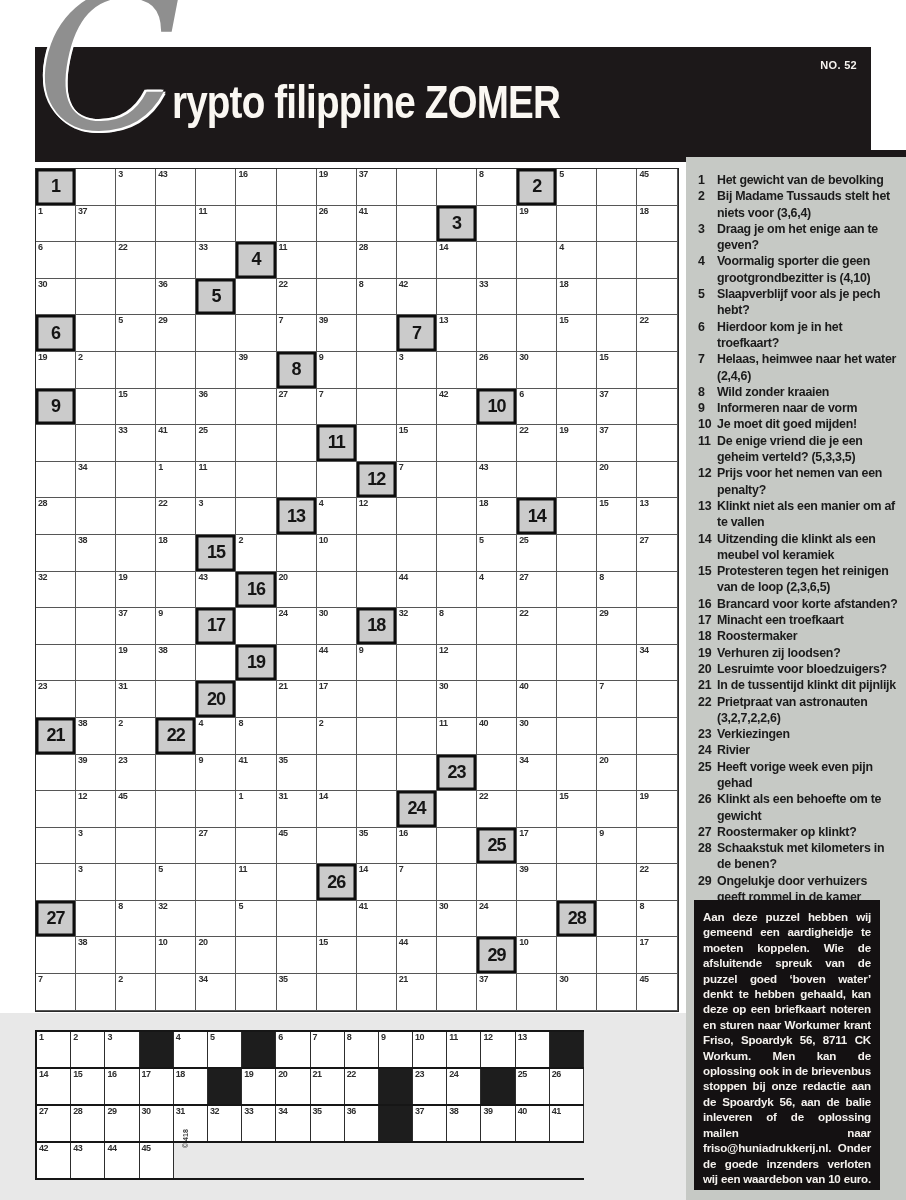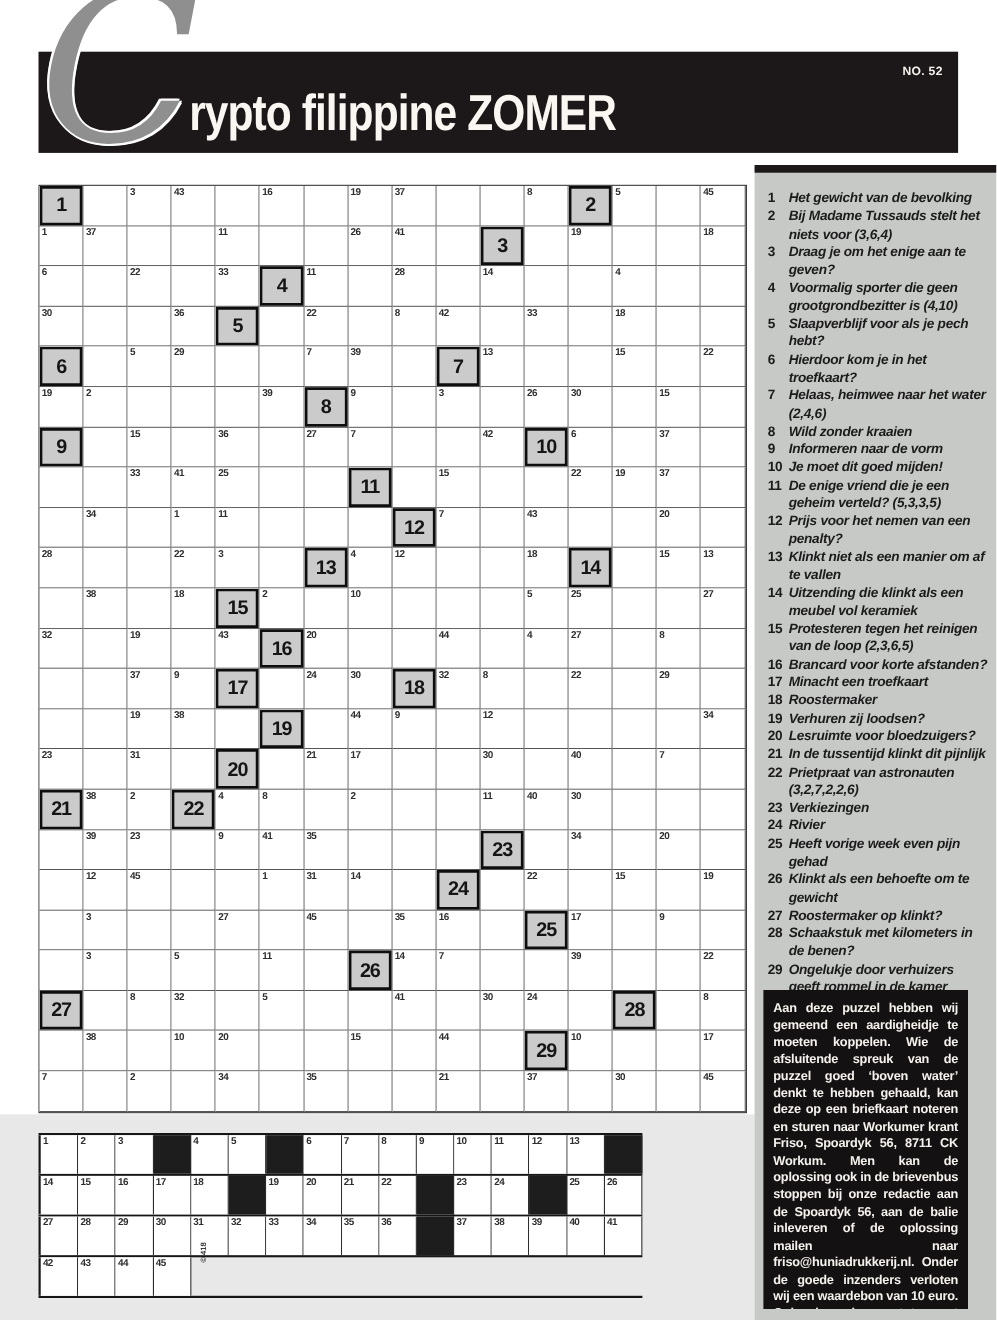--- a/index.html
+++ b/index.html
@@ -1,20 +1,20 @@
 <!DOCTYPE html>
 <html><head>
 <meta charset="utf-8">
 <style>
   html,body{margin:0;padding:0;background:#fff;}
   .page{position:relative;width:906px;height:1200px;background:#ffffff;overflow:hidden;
         font-family:"Liberation Sans",sans-serif;}
 
   
-  .header-bar{position:absolute;left:35px;top:47px;width:836px;height:92px;background:#1c1819;}
+  .header-bar{position:absolute;left:35px;top:47px;width:836px;height:115px;background:#1c1819;}
   .issue{position:absolute;top:12px;right:14px;color:#f6f3ef;font-size:11px;font-weight:bold;letter-spacing:.3px;}
   .logo-c{position:absolute;left:36px;top:-32px;font-family:"DejaVu Serif",serif;font-style:italic;
           font-size:190px;line-height:1;color:#8f8f8f;z-index:3;
           text-shadow:2px 0 0 #fff,-2px 0 0 #fff,0 2px 0 #fff,0 -2px 0 #fff,2px 2px 0 #fff,-2px -2px 0 #fff;}
   .title{position:absolute;left:172px;top:75px;color:#faf7f2;font-size:46px;font-weight:bold;
          letter-spacing:-1px;transform:scaleX(.84);transform-origin:left center;white-space:nowrap;z-index:2;}
 
   
   .grid{position:absolute;left:35px;top:168px;display:grid;
         grid-template-columns:repeat(16,40.1px);grid-template-rows:repeat(23,36.6px);
@@ -36,21 +36,21 @@
   .scell .corner{position:absolute;top:0px;left:2px;font-size:9px;font-weight:bold;color:#2e2e2e;letter-spacing:-.5px;}
   .strip-note{position:absolute;left:182px;top:1148px;font-size:7px;font-weight:bold;color:#3a3a3a;
               transform:rotate(-90deg);transform-origin:left top;white-space:nowrap;}
 
   
   .right-panel{position:absolute;left:686px;top:150px;width:220px;height:1050px;background:#c6c9c5;}
   .panel-topbar{position:absolute;left:0;top:0;width:100%;height:7px;background:#1c1819;}
   .clue-list{position:absolute;left:12px;top:22px;width:200px;}
   .clue{display:flex;font-size:12.4px;font-weight:bold;color:#1b1b1b;line-height:16.3px;letter-spacing:-.25px;}
   .clue .cnum{width:19px;flex:none;}
-  .clue .ctext{flex:1;font-style:italic;}
+  .clue .ctext{flex:1;}
   .info-box{position:absolute;left:8px;top:750px;width:168px;height:272px;background:#141112;
             color:#f5f2ee;font-size:11.6px;font-weight:bold;line-height:15.4px;letter-spacing:-.2px;
             padding:9px;text-align:justify;overflow:hidden;}
 </style>
 </head>
 <body>
 
 <div class="page">
 
   <div class="header-bar">

